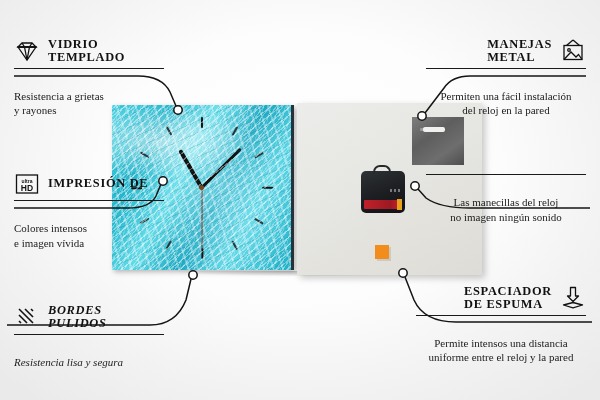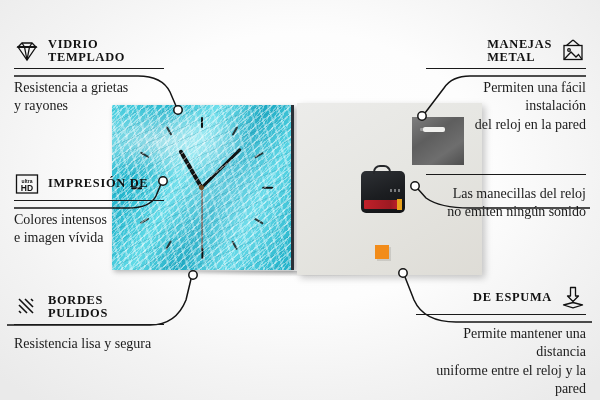--- a/index.html
+++ b/index.html
@@ -22,24 +22,24 @@
   .feature.right .head { flex-direction:row-reverse; }
   .titles { line-height:1.08; }
   .titles .t1, .titles .t2 {
     font-family:"Liberation Serif", serif;
     font-weight:700; font-size:12.4px; letter-spacing:.7px; color:#111;
     white-space:nowrap; text-transform:uppercase;
   }
   .feature.right .titles { text-align:left; }
   .rule { height:1px; background:#1a1a1a; margin-top:3px; }
   .desc {
-    margin-top:10px; font-family:"Liberation Serif", serif;
-    font-size:14px; color:#1b1b1b; line-height:1.32; white-space:pre-line;
-  }
-  .feature.right .desc { text-align:right; }
+    margin-top:20px; font-family:"Liberation Serif", serif;
+    font-size:11px; color:#1b1b1b; line-height:1.32; white-space:pre-line;
+  }
+  .feature.right .desc { text-align:center; }
 
   .icon { width:26px; height:26px; flex:0 0 26px; display:block; }
 
   
   #product { position:absolute; left:112px; top:105px; width:370px; height:175px; }
   #front {
     position:absolute; left:0; top:0; width:182px; height:165px;
     background:
       repeating-linear-gradient(72deg, rgba(255,255,255,.30) 0 2px, rgba(255,255,255,0) 2px 9px),
       repeating-linear-gradient(104deg, rgba(255,255,255,.20) 0 1px, rgba(255,255,255,0) 1px 7px),
@@ -186,21 +186,21 @@
       </span>
       <span class="titles">
         <div class="t1">IMPRESIÓN DE</div>
       </span>
     </div>
     <div class="rule"></div>
     <div class="desc">Colores intensos
 e imagen vívida</div>
   </div>
 
-  <div class="feature left" style="left:14px; top:294px; width:150px;">
+  <div class="feature left" style="left:14px; top:304px; width:150px;font-style:italic;">
     <div class="head">
       <span class="icon">
         <svg viewBox="0 0 26 26" width="26" height="26" fill="none" stroke="#111" stroke-width="1.6">
           <path d="M5,5 L19,19"></path>
           <path d="M5,11 L13,19"></path>
           <path d="M5,17 L7,19"></path>
           <path d="M11,5 L19,13"></path>
           <path d="M17,5 L19,7"></path>
         </svg>
       </span>
@@ -230,33 +230,34 @@
       </span>
     </div>
     <div class="rule"></div>
     <div class="desc">Permiten una fácil instalación
 del reloj en la pared</div>
   </div>
 
   <div class="feature right" style="right:14px; top:171px; width:160px;">
     <div class="rule"></div>
     <div class="desc">Las manecillas del reloj
-no emiten ningún sonido</div>
+no imagen ningún sonido</div>
   </div>
 
   <div class="feature right" style="right:14px; top:285px; width:170px;">
     <div class="head">
       <span class="icon">
         <svg viewBox="0 0 26 26" width="26" height="26" fill="none" stroke="#111" stroke-width="1.3" stroke-linejoin="round">
           <path d="M10.5,2.5 L15.5,2.5 L15.5,11 L18.5,11 L13,16.5 L7.5,11 L10.5,11 Z"></path>
           <path d="M13,17.5 L22.5,20 L13,22.8 L3.5,20 Z"></path>
         </svg>
       </span>
       <span class="titles">
+        <div class="t1">ESPACIADOR</div>
         <div class="t2">DE ESPUMA</div>
       </span>
     </div>
     <div class="rule"></div>
-    <div class="desc">Permite mantener una distancia
+    <div class="desc">Permite intensos una distancia
 uniforme entre el reloj y la pared</div>
   </div>
 
 </div>
 
 </body></html>

